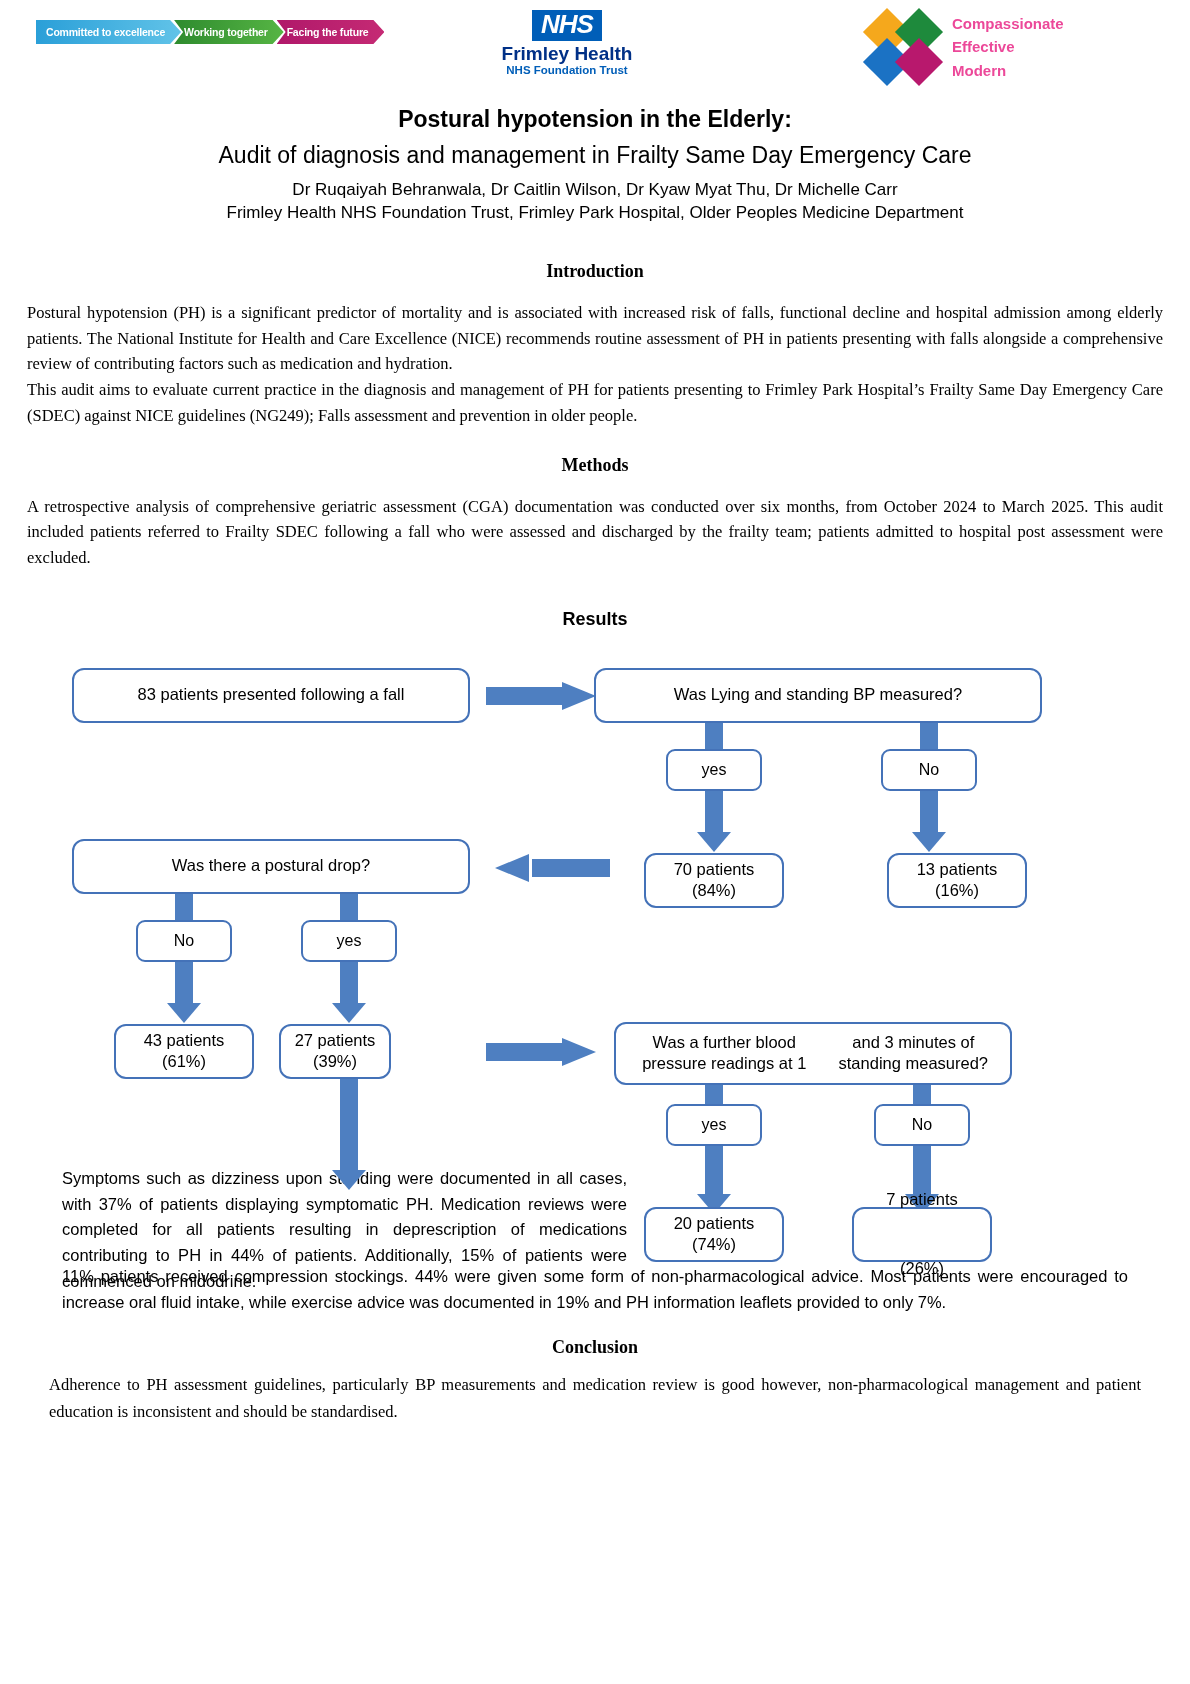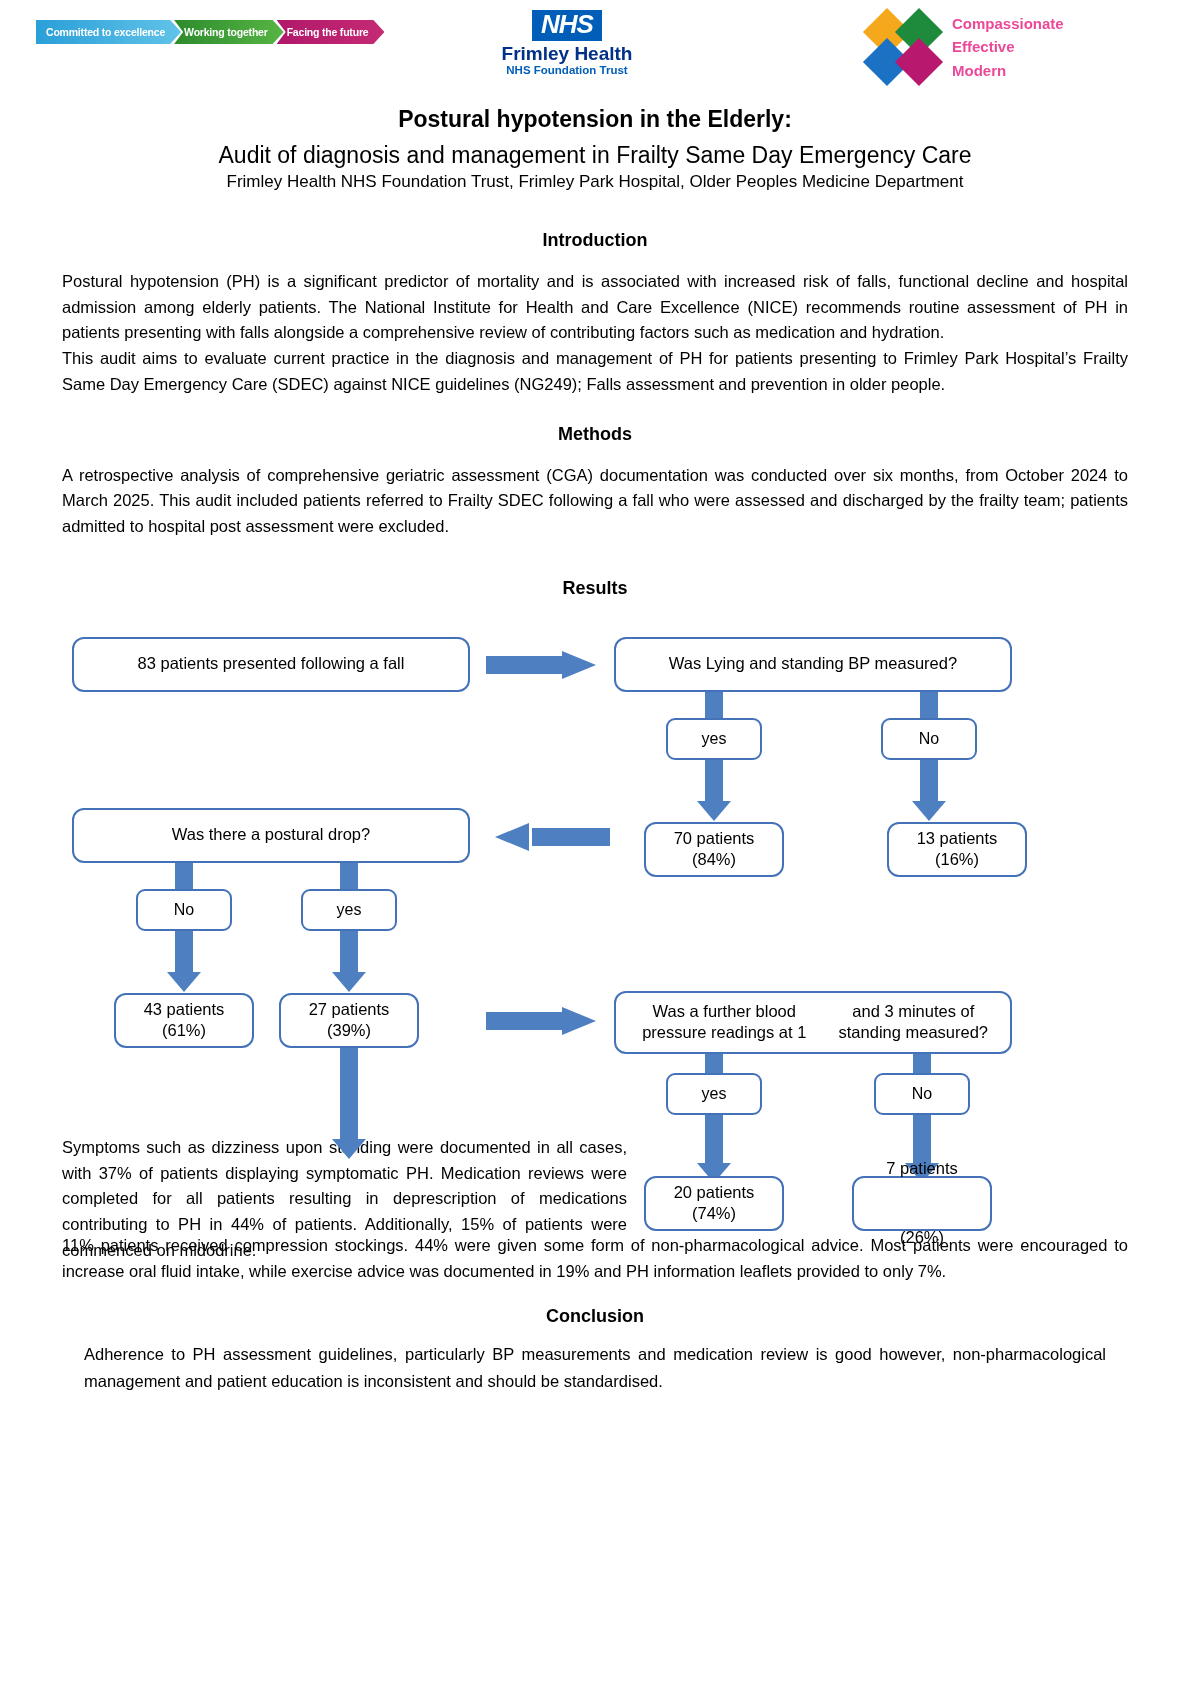--- a/index.html
+++ b/index.html
@@ -146,21 +146,22 @@
     text-align: center;
     font-size: 18px;
     font-weight: bold;
   }
   .body-text {
     font-size: 16.5px;
     line-height: 1.56;
     text-align: justify;
   }
   .wrap {
-    padding: 0 62px;
+    padding: 0 27px;
+    font-family: Liberation Serif, serif;
   }
 
   #intro-head { margin-top: 38px; }
   #intro-p1 { margin-top: 18px; }
   #intro-p2 { margin-top: 0px; }
   #methods-head { margin-top: 26px; }
   #methods-p { margin-top: 18px; }
   #results-head { margin-top: 38px; }
 
   
@@ -262,20 +263,21 @@
       <div>Compassionate</div>
       <div>Effective</div>
       <div>Modern</div>
     </div>
   </div>
 </div>
 
 <div>
   <div class="title-main">Postural hypotension in the Elderly:</div>
   <div class="title-sub">Audit of diagnosis and management in Frailty Same Day Emergency Care</div>
+  <div class="authors">Dr Ruqaiyah Behranwala, Dr Caitlin Wilson, Dr Kyaw Myat Thu, Dr Michelle Carr</div>
   <div class="affil">Frimley Health NHS Foundation Trust, Frimley Park Hospital, Older Peoples Medicine Department</div>
 </div>
 
 <div class="wrap">
   <div class="sec-head" id="intro-head">Introduction</div>
   <div class="body-text" id="intro-p1">Postural hypotension (PH) is a significant predictor of mortality and is associated with increased risk of falls, functional decline and hospital admission among elderly patients. The National Institute for Health and Care Excellence (NICE) recommends routine assessment of PH in patients presenting with falls alongside a comprehensive review of contributing factors such as medication and hydration.</div>
   <div class="body-text" id="intro-p2">This audit aims to evaluate current practice in the diagnosis and management of PH for patients presenting to Frimley Park Hospital’s Frailty Same Day Emergency Care (SDEC) against NICE guidelines (NG249); Falls assessment and prevention in older people.</div>
 </div>
 
 <div class="wrap">
@@ -288,21 +290,21 @@
 
   <div class="flow">
 
     <div class="node" style="left:72px; top:32px; width:398px; height:55px;text-align:center;">83 patients presented following a fall</div>
 
     <div class="arrow-h" style="left:486px; top:46px; width:110px; height:28px;">
       <div style="position:absolute;left:0;top:5px;width:78px;height:18px;background:#4e7fc1;"></div>
       <div style="position:absolute;left:76px;top:0;width:0;height:0;border-top:14px solid transparent;border-bottom:14px solid transparent;border-left:34px solid #4e7fc1;"></div>
     </div>
 
-    <div class="node" style="left:614px; top:32px; width:398px; height:55px;">Was Lying and standing BP measured?</div>
+    <div class="node" style="left:594px; top:32px; width:448px; height:55px;">Was Lying and standing BP measured?</div>
 
     <div class="arrow-v" style="left:690px; top:86px; width:48px; height:135px;">
       <div class="v-shaft" style="top:0; width:18px; height:115px;"></div>
       <div class="v-head" style="top:110px;"></div>
     </div>
     <div class="node small" style="left:666px; top:113px; width:96px; height:42px;">yes</div>
 
     <div class="arrow-v" style="left:905px; top:86px; width:48px; height:135px;">
       <div class="v-shaft" style="top:0; width:18px; height:115px;"></div>
       <div class="v-head" style="top:110px;"></div>
@@ -334,21 +336,21 @@
     <div class="arrow-v" style="left:325px; top:257px; width:48px; height:135px;">
       <div class="v-shaft" style="top:0; width:18px; height:115px;"></div>
       <div class="v-head" style="top:110px;"></div>
     </div>
     <div class="node small" style="left:301px; top:284px; width:96px; height:42px;">yes</div>
 
     <div class="node" style="left:114px; top:388px; width:140px; height:55px; flex-direction:column;">
       <div>43 patients</div>
       <div>(61%)</div>
     </div>
-    <div class="node" style="left:279px; top:388px; width:140px; height:55px; flex-direction:column;">
+    <div class="node" style="left:279px; top:388px; width:112px; height:55px; flex-direction:column;">
       <div>27 patients</div>
       <div>(39%)</div>
     </div>
 
     <div class="arrow-v" style="left:325px; top:442px; width:48px; height:118px;">
       <div class="v-shaft" style="top:0; width:18px; height:96px;"></div>
       <div class="v-head" style="top:92px;"></div>
     </div>
 
     <div class="arrow-h" style="left:486px; top:402px; width:115px; height:28px;">

